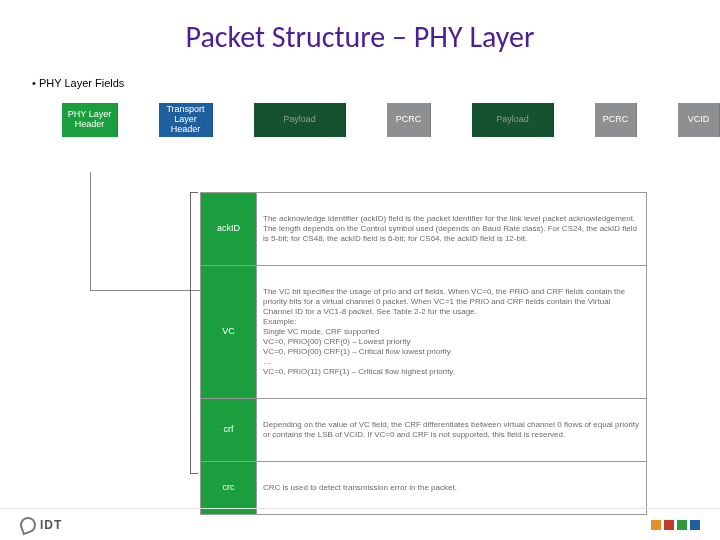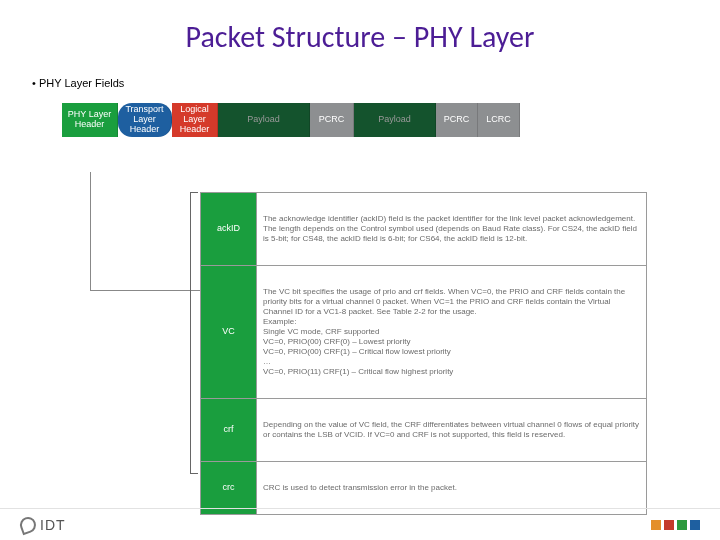--- a/index.html
+++ b/index.html
@@ -26,35 +26,36 @@
     font-size: 11px;
     color: #000;
   }
   .bullet::before {
     content: "• ";
   }
   .packet-strip {
     display: flex;
     margin-left: 62px;
     margin-top: 4px;
+    justify-content: space-between;
   }
   .packet-strip .cell {
     height: 34px;
     display: flex;
     align-items: center;
     justify-content: center;
     font-size: 9px;
     color: #fff;
     text-align: center;
     line-height: 1.1;
     padding: 0 3px;
     border-right: 1px solid rgba(0,0,0,0.15);
   }
   .cell.green  { background: #1a9e3e; }
-  .cell.blue   { background: #1e5fa0; border-radius: 14px; }
+  .cell.blue   { background: #1e5fa0; }
   .cell.red    { background: #d53a2a; }
   .cell.grey   { background: #8d8f91; }
   .cell.white  { background: #14532d; color: #999; }
   .phy   { width: 56px; }
   .trans { width: 54px; }
   .logic { width: 46px; }
   .pay1  { width: 92px; }
   .pcrc1 { width: 44px; }
   .pay2  { width: 82px; }
   .pcrc2 { width: 42px; }
@@ -132,22 +133,22 @@
     align-items: center;
     gap: 4px;
   }
   .logo-swirl {
     width: 16px; height: 16px;
     border: 2px solid #777;
     border-radius: 50% 50% 50% 0;
     transform: rotate(-20deg);
   }
   .logo-text {
-    font-weight: normal;
-    font-size: 14px;
+    font-weight: bold;
+    font-size: 12px;
     color: #555;
     letter-spacing: 1px;
   }
   .squares { display: flex; gap: 3px; }
   .squares span { width: 10px; height: 10px; display: block; }
   .sq1 { background: #e48f2a; }
   .sq2 { background: #c43a2a; }
   .sq3 { background: #2d9a3d; }
   .sq4 { background: #1e5fa0; }
 </style>
@@ -156,26 +157,25 @@
 
 <h1 class="title">Packet Structure – PHY Layer</h1>
 
 <div class="bullet-row">
   <span class="bullet">PHY Layer Fields</span>
 </div>
 
 <div class="packet-strip">
   <div class="cell green phy">PHY Layer Header</div>
   <div class="cell blue trans">Transport Layer Header</div>
-  <div class="cell red logic">Logical Layer Header</div>
   <div class="cell white pay1">Payload</div>
   <div class="cell grey pcrc1">PCRC</div>
   <div class="cell white pay2">Payload</div>
   <div class="cell grey pcrc2">PCRC</div>
-  <div class="cell grey lcrc">LCRC</div>
+  <div class="cell grey lcrc">VCID</div>
 </div>
 
 <div class="connector-v"></div>
 <div class="connector-h"></div>
 <div class="bracket"></div>
 
 <div class="desc-area">
   <table class="desc-table">
     <tbody>
         <tr>

